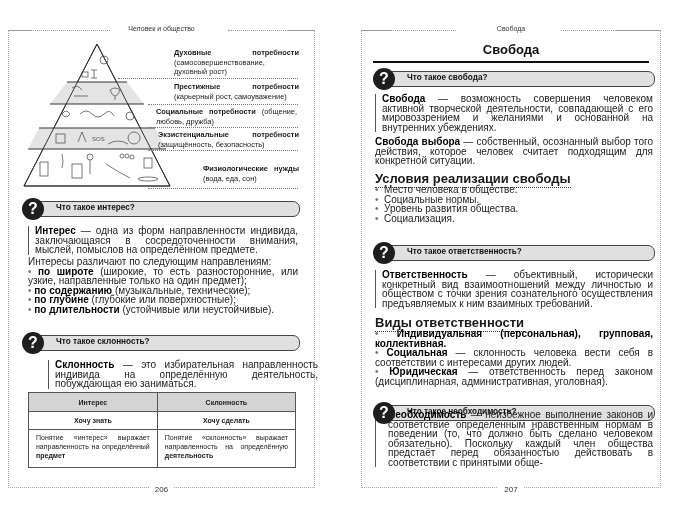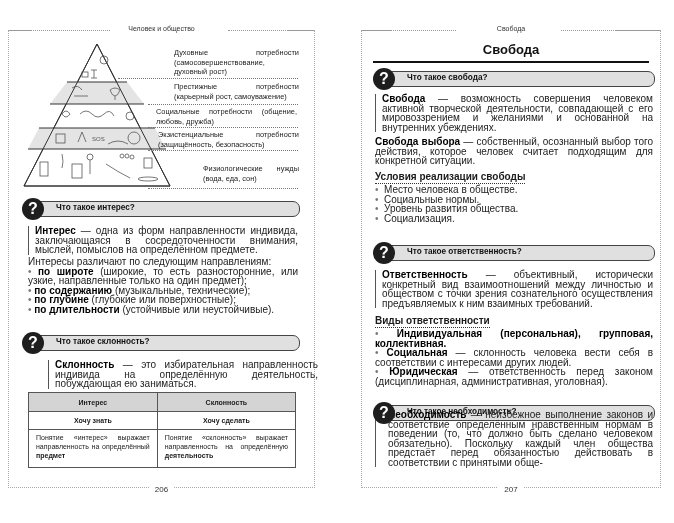--- a/index.html
+++ b/index.html
@@ -16,36 +16,36 @@
   .frame-side { position: absolute; top: 0; bottom: 14px; width: 0; border-left: 1px dotted #aaa; }
   .frame-bottom { position: absolute; bottom: 14px; left: 0; right: 0; height: 0; border-top: 1px dotted #aaa; }
   .running-head { position: absolute; top: -5px; left: 0; right: 0; text-align: center; font-size: 7px; color: #333; }
   .running-head span { background: #fff; padding: 0 6px; }
   .page-num { position: absolute; bottom: 8px; left: 0; right: 0; text-align: center; font-size: 8px; color: #333; }
   .page-num span { background: #fff; padding: 0 6px; }
 
   
   .pyramid { position: absolute; left: 14px; top: 12px; width: 150px; height: 146px; }
   .need { position: absolute; left: 166px; width: 125px; font-size: 7.4px; line-height: 9.5px; text-align: justify; }
-  .need b { font-weight: normal; }
+  .need b { font-weight: bold; }
   .need-line { position: absolute; height: 0; border-top: 1px dotted #777; }
 
   
   .qbanner { position: absolute; height: 22px; }
   .qbanner .bar { position: absolute; left: 12px; right: 0; top: 3px; height: 16px; background: #e0e0e0; border: 1px solid #444; border-radius: 0 7px 7px 0; }
   .qbanner .qmark { position: absolute; left: 0; top: 0; width: 22px; height: 22px; border-radius: 50%; background: #1e1e1e; color: #fff; font-weight: bold; font-size: 16px; line-height: 22px; text-align: center; z-index: 2; }
   .qbanner .qtext { position: absolute; left: 34px; top: 5px; font-size: 8.2px; font-weight: bold; color: #111; }
 
   .para { position: absolute; font-size: 10px; line-height: 9.5px; text-align: justify; color: #222; }
   .para b { color: #000; }
   .def { border-left: 1.5px solid #555; padding-left: 6px; }
   .bul { position: relative; padding-left: 9px; }
   .bul::before { content: "•"; position: absolute; left: 0; top: 0; color: #777; }
   .bul-inline::before { content: "• "; color: #777; }
-  .subhead { position: absolute; font-size: 10px; font-weight: bold; border-bottom: 1px dotted #333; padding-bottom: 1px; }
+  .subhead { position: absolute; font-size: 13px; font-weight: bold; border-bottom: 1px dotted #333; padding-bottom: 1px; }
 
   
   .cmp-table { position: absolute; left: 20px; top: 362px; width: 268px; border-collapse: collapse; font-size: 7px; }
   .cmp-table td, .cmp-table th { border: 1px solid #555; padding: 3px 7px; vertical-align: top; }
   .cmp-table th { background: #d4d4d4; font-weight: bold; text-align: center; height: 19px; vertical-align: middle; }
   .cmp-table .motto td { text-align: center; font-weight: bold; height: 18px; vertical-align: middle; }
   .cmp-table .desc td { line-height: 9px; text-align: justify; height: 38px; }
 
   
   .big-title { position: absolute; left: 0; right: 0; top: 12px; text-align: center; font-size: 13px; font-weight: bold; color: #111; }

